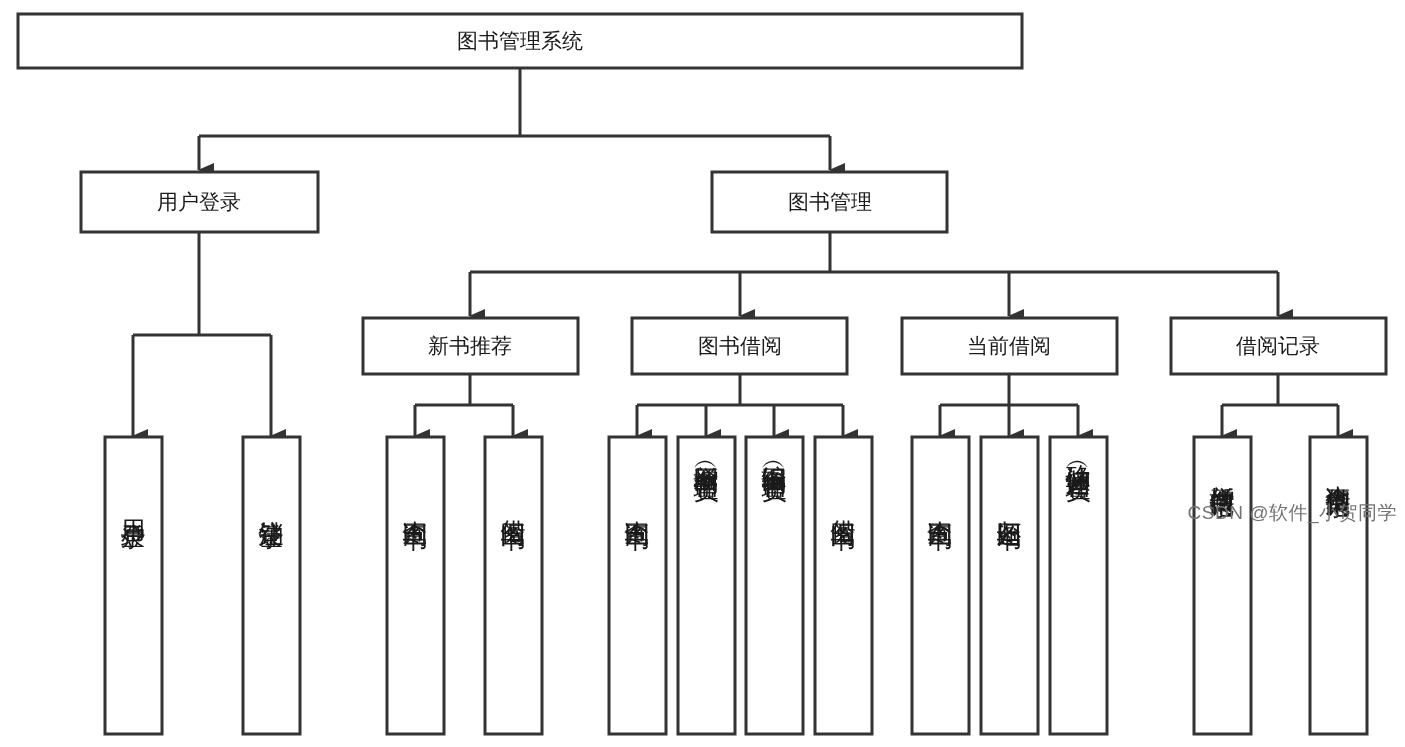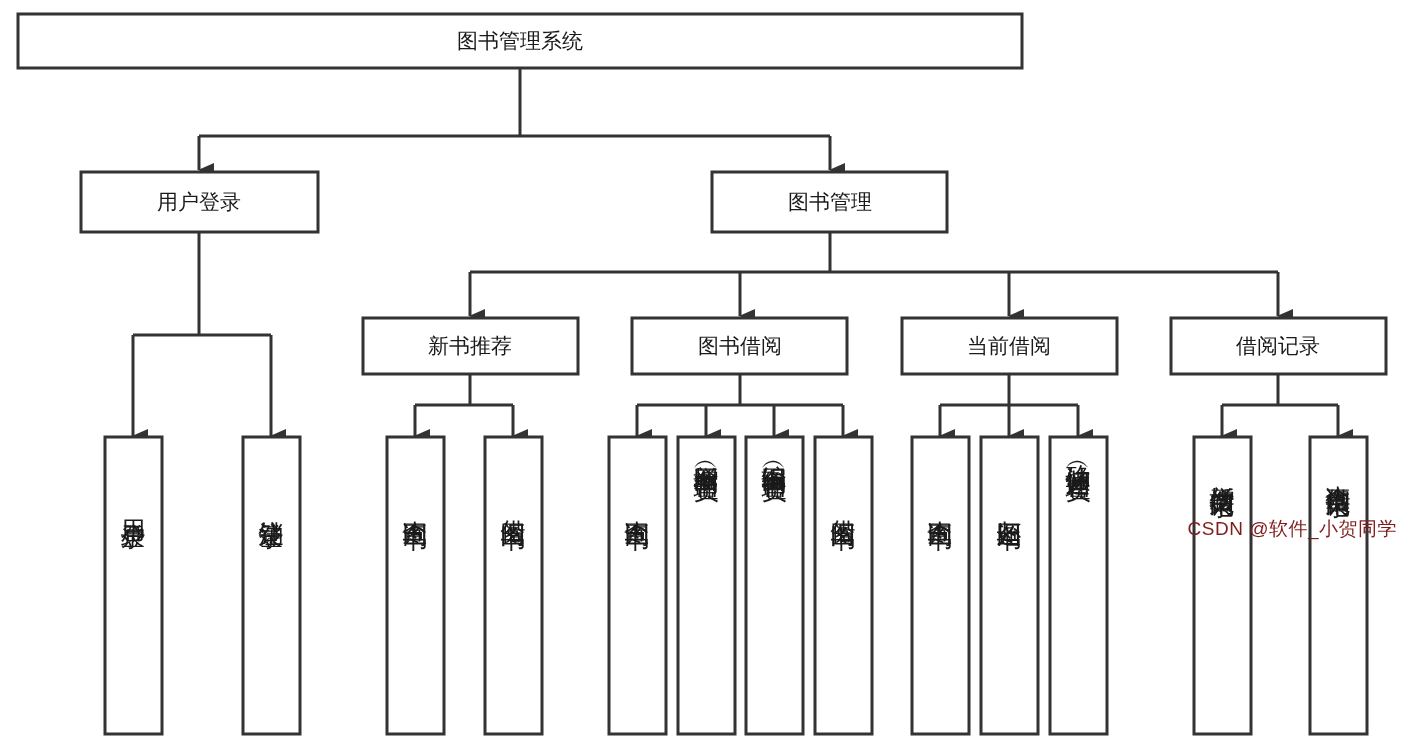--- a/index.html
+++ b/index.html
@@ -60,24 +60,24 @@
     font-family: "Liberation Sans", "DejaVu Sans", sans-serif;
     font-size: 25px;
     line-height: 1.12;
     color: #1a1a1a;
     letter-spacing: 2px;
     white-space: nowrap;
   }
   .watermark {
     position: absolute;
     right: 8px;
-    bottom: 0;
+    bottom: 16px;
     font-family: "Liberation Sans", "DejaVu Sans", sans-serif;
     font-size: 19px;
-    color: #7f1d1d;
+    color: #737373;
     letter-spacing: 0.5px;
     white-space: nowrap;
   }
 </style>
 </head>
 <body>
 
 <div id="diagram-root">
 
   <svg id="flowchart" viewBox="0 0 1405 747">

